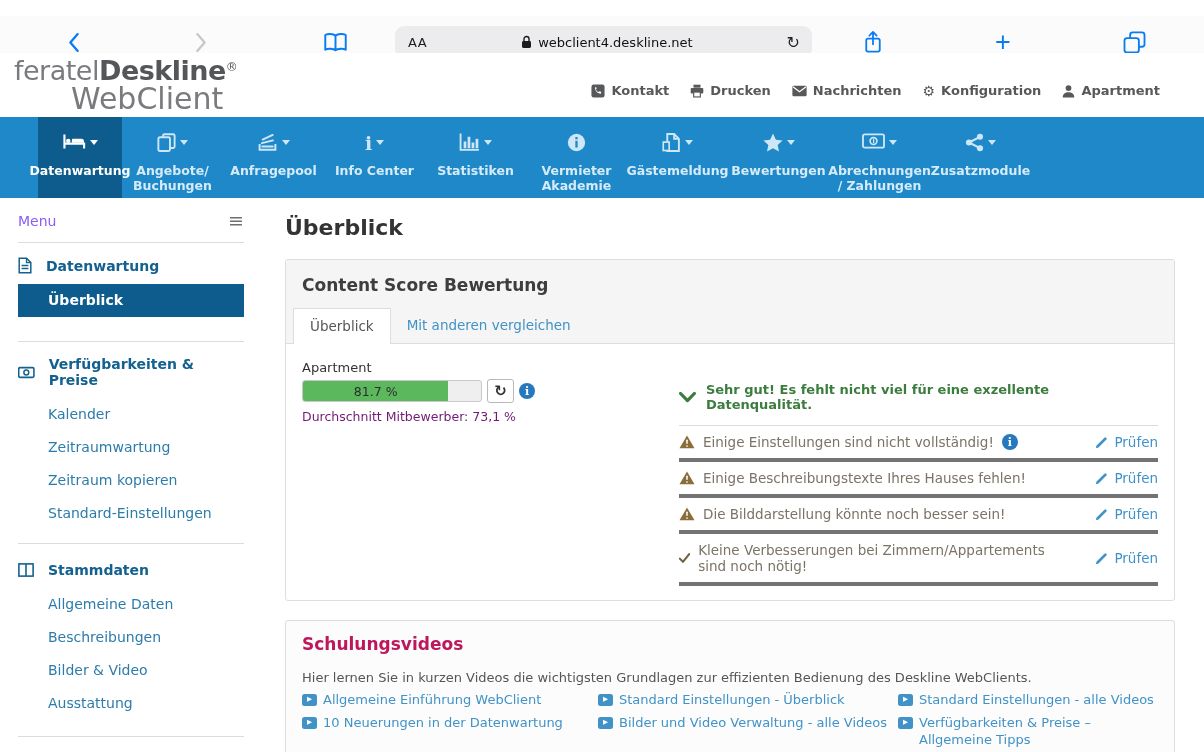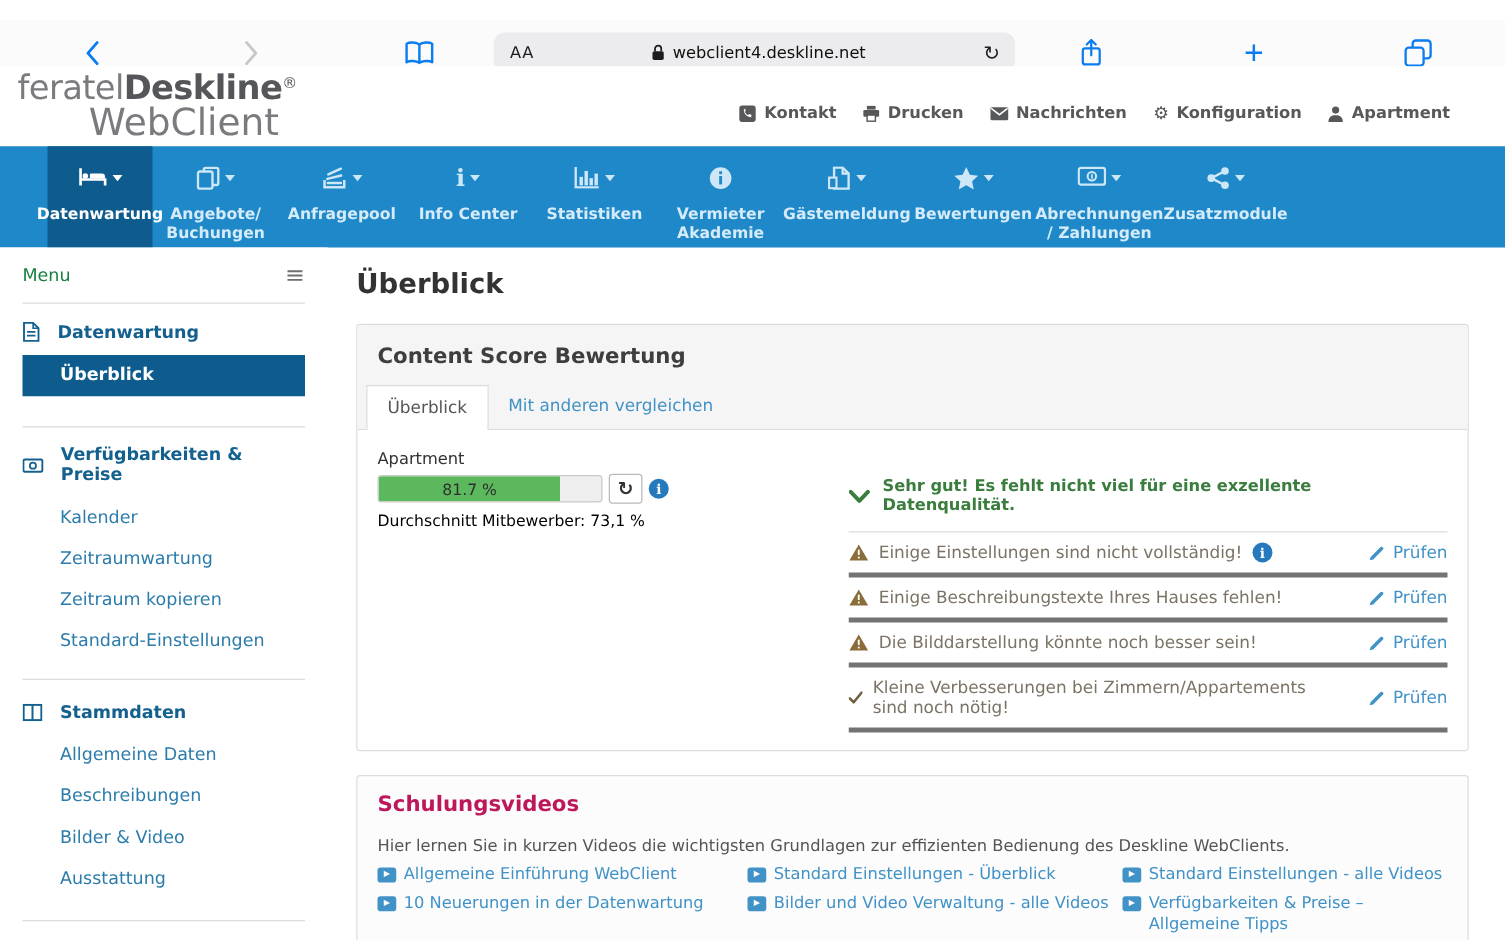--- a/index.html
+++ b/index.html
@@ -42,21 +42,21 @@
   .nav-ic { height:24px; display:flex; align-items:flex-start; justify-content:center; gap:4px; }
   .nav-lbl { margin-top:6px; font-size:12.5px; font-weight:600; line-height:15px; text-align:center; color:#d5ebf9; }
   .nav-item.active .nav-lbl { color:#fff; }
   .nav-lbl span { display:block; }
   .caret { display:inline-block; width:0; height:0; border-left:4px solid transparent; border-right:4px solid transparent; border-top:5px solid currentColor; margin-top:7px; }
   .iletter { font-family:"DejaVu Serif","Liberation Serif",serif; font-weight:700; font-size:19px; line-height:20px; }
 
   
   .sidebar { position:absolute; top:198px; left:0; width:262px; height:554px; background:#fff; padding:0 18px; }
   .menu-row { display:flex; align-items:center; justify-content:space-between; padding:13px 0 12px; }
-  .menu-lbl { color:#15803d; font-size:14px; }
+  .menu-lbl { color:#8b5cf6; font-size:14px; }
   .hamburger { color:#6f6f6f; font-size:19px; line-height:1; cursor:default; }
   .sdiv { border-top:1px solid #dcdcdc; }
   .side-section { display:flex; align-items:center; gap:14px; padding:14px 0 10px; color:#14618f; font-weight:700; font-size:14px; cursor:default; }
   .side-section.pad-lg { padding-top:18px; }
   .side-active { background:#0d5c8d; color:#fff; font-weight:700; font-size:14px; padding:8px 0 9px 30px; cursor:default; }
   .side-item { padding:8px 0 9px 30px; color:#2c7cab; font-size:14px; cursor:default; }
   .sp24 { height:24px; } .sp13 { height:13px; } .sp16 { height:16px; }
 
   
   .main { position:absolute; top:198px; left:285px; width:890px; }
@@ -69,21 +69,21 @@
   .tab.active { background:#fff; border:1px solid #ddd; border-bottom:none; margin-bottom:-1px; color:#555; }
   .tab.inactive { color:#4192c6; }
   .panel-body { display:flex; padding:16px 16px 14px; }
   .score-col { width:377px; }
   .score-label { font-size:13px; color:#333; margin-bottom:4px; }
   .progress-row { display:flex; align-items:center; gap:5px; }
   .progress { width:180px; height:22px; background:#efefef; border:1px solid #c9c9c9; border-radius:3px; overflow:hidden; }
   .progress-fill { height:100%; background:#5cb85c; display:flex; align-items:center; justify-content:center; color:#2e2e2e; font-size:12.5px; }
   .refresh-btn { width:27px; height:24px; background:#fff; border:1px solid #b9b9b9; border-radius:3px; display:flex; align-items:center; justify-content:center; color:#333; font-size:15px; font-weight:700; cursor:default; }
   .info-dot { width:16px; height:16px; border-radius:50%; background:#2779bd; color:#fff; display:inline-flex; align-items:center; justify-content:center; font-size:11px; font-weight:700; font-family:"DejaVu Serif","Liberation Serif",serif; cursor:default; }
-  .benchmark { margin-top:6px; font-size:12.5px; color:#000000; }
+  .benchmark { margin-top:6px; font-size:12.5px; color:#701a75; }
   .issues-col { flex:1; padding-top:22px; }
   .headline { display:flex; align-items:center; gap:10px; color:#3b7d3e; font-weight:700; font-size:13px; padding-bottom:13px; border-bottom:1px solid #ddd; }
   .issue-row { display:flex; align-items:center; padding:8px 0; border-bottom:4px solid #737373; color:#7b7365; font-size:13.5px; }
   .issue-text { display:flex; align-items:center; gap:8px; max-width:385px; }
   .action { margin-left:auto; display:flex; align-items:center; gap:6px; color:#4192c6; white-space:nowrap; font-size:13.5px; cursor:default; }
 
   .videos-panel { background:#fcfcfc; padding:13px 16px 16px; }
   .videos-title { font-size:17px; font-weight:600; color:#be185d; margin-bottom:16px; }
   .videos-intro { font-size:13px; color:#555; margin-bottom:6px; }
   .videos-grid { display:grid; grid-template-columns:296px 300px 1fr; row-gap:6px; }

